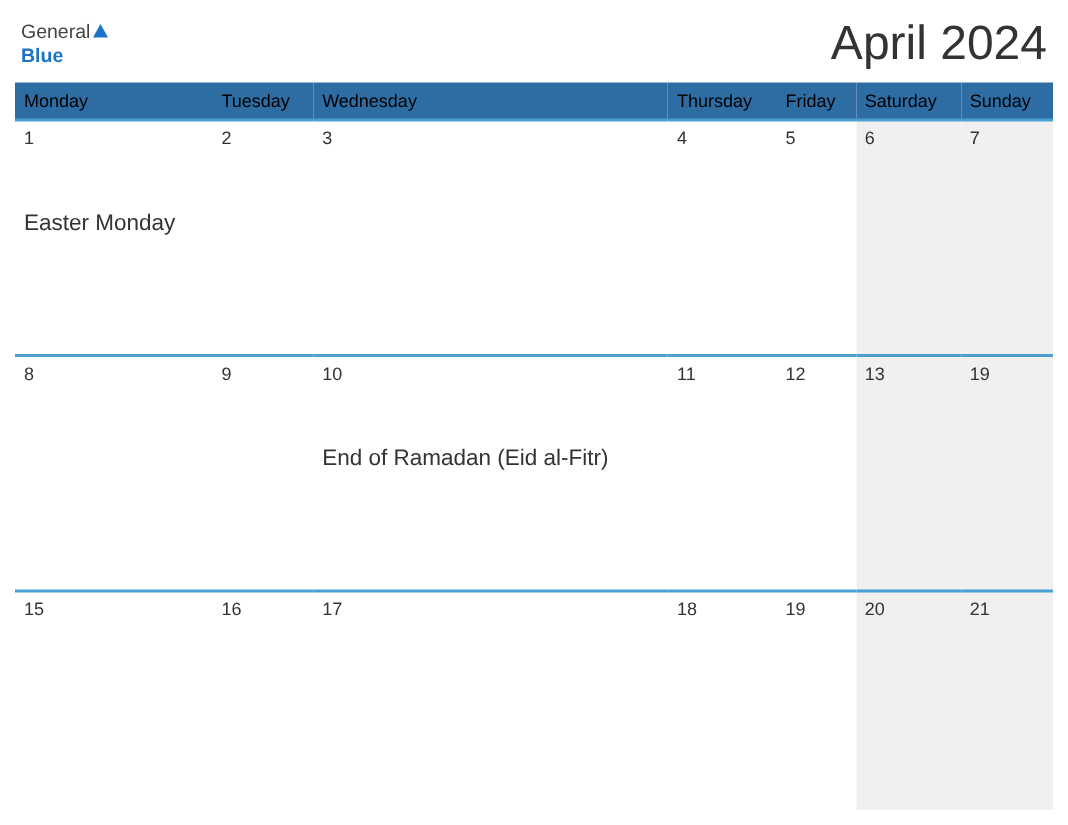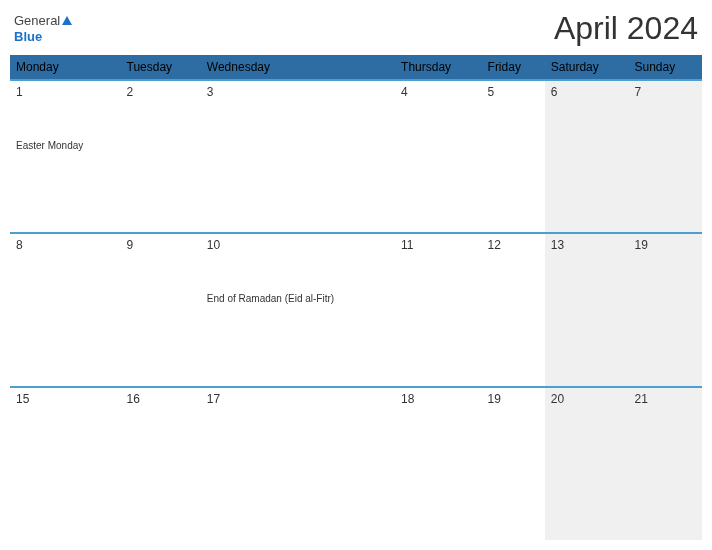--- a/index.html
+++ b/index.html
@@ -65,21 +65,21 @@
     .calendar-table tbody tr td:nth-child(7) {
       background: #f0f0f0;
     }
     .day-number {
       font-size: 12px;
       color: #333;
       display: block;
       margin-bottom: 2px;
     }
     .event-text {
-      font-size: 10px;
+      font-size: 15px;
       color: #333;
       display: block;
       line-height: 1.3;
       margin-top: 40px;
     }
     .last-row td {
       height: 60px;
     }
     .logo-wrapper {
       display: flex;

